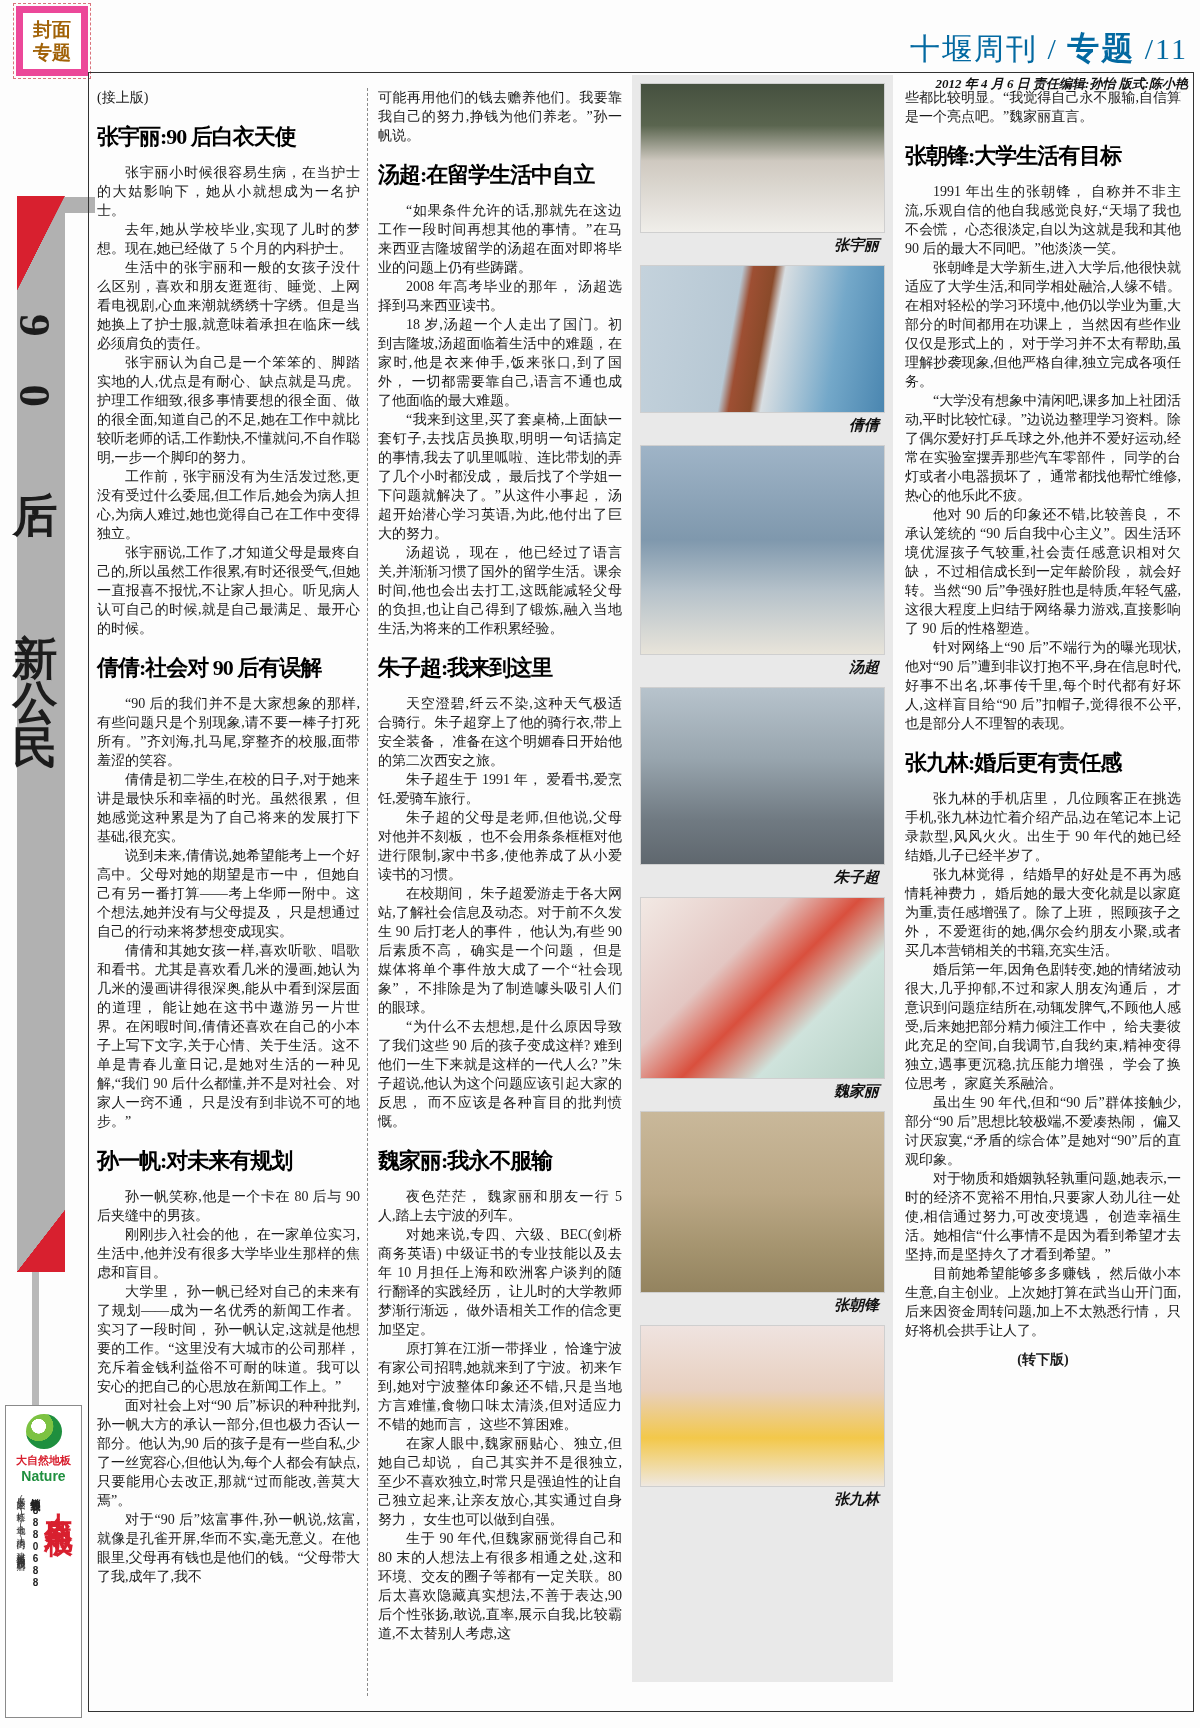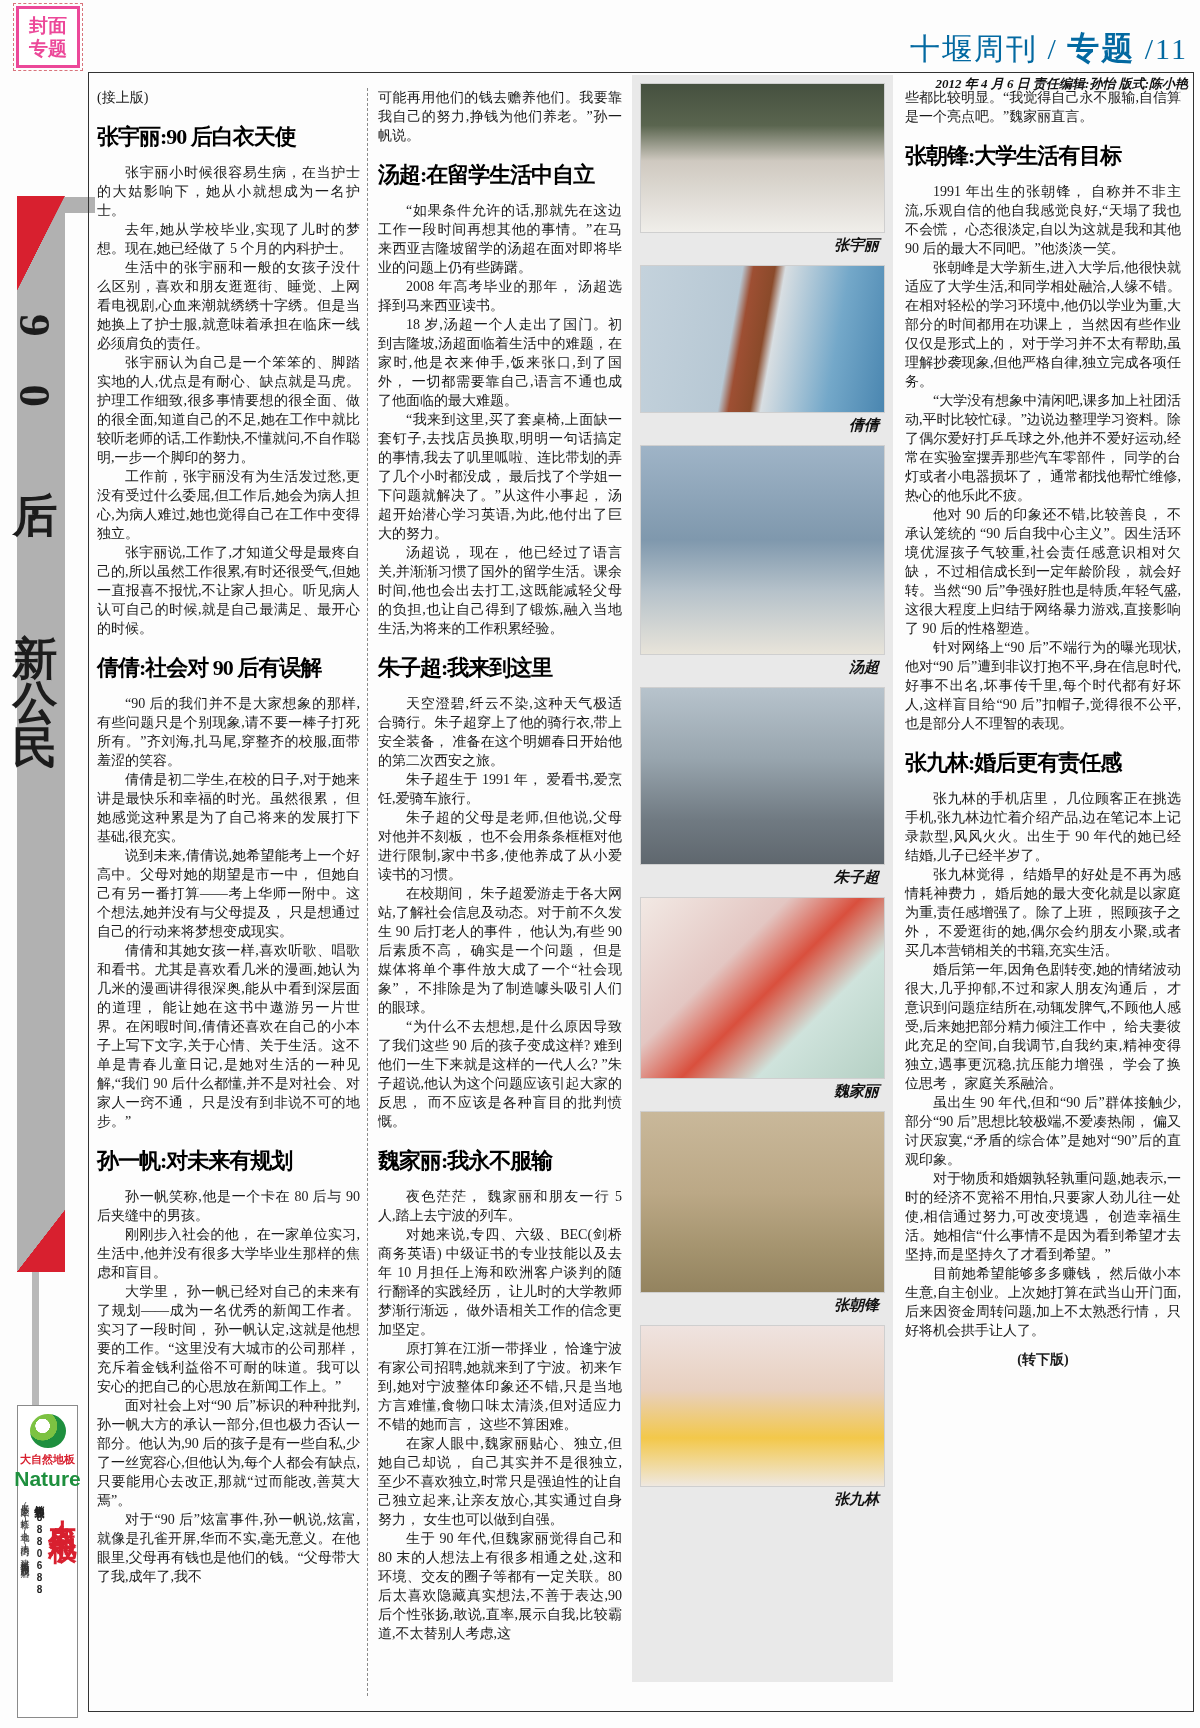--- a/index.html
+++ b/index.html
@@ -9,23 +9,23 @@
     overflow:hidden;
   }
   
   .masthead{position:absolute;top:6px;right:12px;text-align:right;}
   .masthead .line1{font-size:30px;letter-spacing:2px;color:#0369a1;margin-top:21px;}
   .masthead .line1 .sec{font-weight:bold;font-size:32px;}
   .masthead .line2{font-size:13px;font-weight:bold;font-style:italic;margin-top:4px;color:#111;}
   
   .stamp{
     position:absolute;left:16px;top:6px;width:58px;height:56px;
-    border:3px solid #ec4899;outline:1px dashed #d9737b;outline-offset:2px;
+    border:7px solid #ec4899;outline:1px dashed #d9737b;outline-offset:2px;
     display:flex;flex-direction:column;align-items:center;justify-content:center;
-    color:#ec4899;font-weight:bold;font-size:19px;line-height:23px;
+    color:#a16207;font-weight:bold;font-size:19px;line-height:23px;
     font-family:"Liberation Sans",sans-serif;background:#fff;
   }
   
   .banner{position:absolute;left:17px;top:196px;width:48px;height:1076px;background:#b1b1b1;}
   .banner .cap-top{position:absolute;top:0;left:0;width:100%;height:95px;
     background:linear-gradient(to bottom right,#d8202f 49.6%,#b1b1b1 50%);}
   .banner .cap-bot{position:absolute;bottom:0;left:0;width:100%;height:62px;
     background:linear-gradient(to bottom right,#b1b1b1 49.6%,#d8202f 50%);}
   .banner .vtext{
     position:absolute;top:118px;left:0;width:100%;height:930px;
@@ -60,28 +60,28 @@
   .ph1{height:150px;background:linear-gradient(180deg,#45503f 0%,#5a654f 28%,#cfc9c0 52%,#f0eeea 100%);}
   .ph2{height:148px;background:linear-gradient(100deg,#c4d2dc 0%,#b7c8d4 38%,#9e4f33 42%,#8a4a2a 50%,#d8dee2 54%,#74a8c9 78%,#4a86b0 100%);}
   .ph3{height:130px;background:linear-gradient(120deg,#e8dcc8 0%,#e0cfae 30%,#e87722 42%,#d8cfc0 55%,#f0c514 75%,#c9a227 100%);}
   .ph4{height:210px;background:linear-gradient(180deg,#9fb4c7 0%,#7f98ad 45%,#b6c2ca 70%,#e8e4da 100%);}
   .ph5{height:178px;background:linear-gradient(180deg,#b7c3cc 0%,#98a5ae 40%,#707a82 75%,#5f676e 100%);}
   .ph6{height:182px;background:linear-gradient(135deg,#f2e9e4 0%,#e3c6c2 35%,#d94f3d 52%,#cfe3dc 70%,#b5d0c4 100%);}
   .ph7{height:182px;background:linear-gradient(180deg,#c9b89a 0%,#bba886 45%,#a5946f 75%,#93835f 100%);}
   .ph8{height:162px;background:linear-gradient(180deg,#efe3e0 0%,#e8d0c0 40%,#f3c84a 70%,#efe8e0 100%);}
   
   .ad{
-    position:absolute;left:17px;top:1405px;width:61px;height:313px;border:1px solid #8a8a8a;
+    position:absolute;left:5px;top:1405px;width:77px;height:313px;border:1px solid #8a8a8a;
     background:#fff;box-sizing:border-box;font-family:"Liberation Sans",sans-serif;
     display:flex;flex-direction:column;align-items:center;
   }
   .ad .logo{width:36px;height:36px;border-radius:50%;margin-top:8px;
     background:radial-gradient(circle at 35% 35%,#ffffff 0 22%,#7cc242 23% 45%,#1e8f3e 46% 100%);}
   .ad .brand-cn{color:#d8202f;font-weight:bold;font-size:11px;margin-top:4px;white-space:nowrap;}
-  .ad .brand-en{color:#1e8f3e;font-weight:bold;font-size:21px;letter-spacing:0;}
+  .ad .brand-en{color:#1e8f3e;font-weight:bold;font-size:14px;letter-spacing:0;}
   .ad .vert-wrap{display:flex;flex-direction:row;margin-top:6px;height:230px;}
   .ad .small-vert{writing-mode:vertical-rl;text-orientation:upright;font-size:9px;color:#333;
     letter-spacing:1px;margin-right:1px;}
   .ad .hot-vert{writing-mode:vertical-rl;text-orientation:upright;font-size:10px;font-weight:bold;color:#222;
     letter-spacing:1px;margin-right:1px;}
   .ad .big-vert{writing-mode:vertical-rl;text-orientation:upright;font-size:28px;font-weight:bold;
     color:#d8202f;letter-spacing:4px;line-height:30px;}
 </style>
 </head>
 <body>

